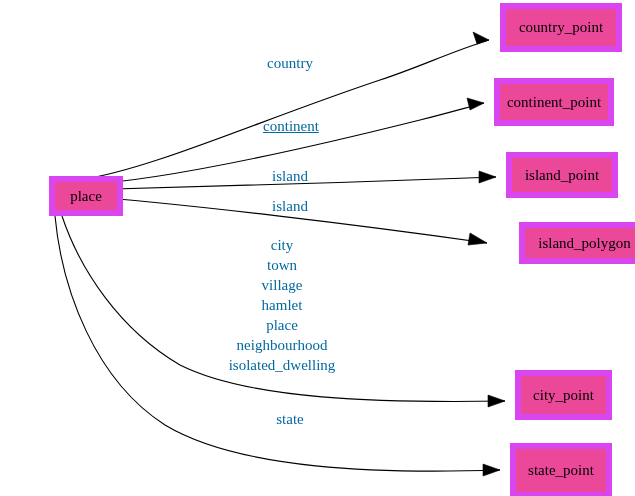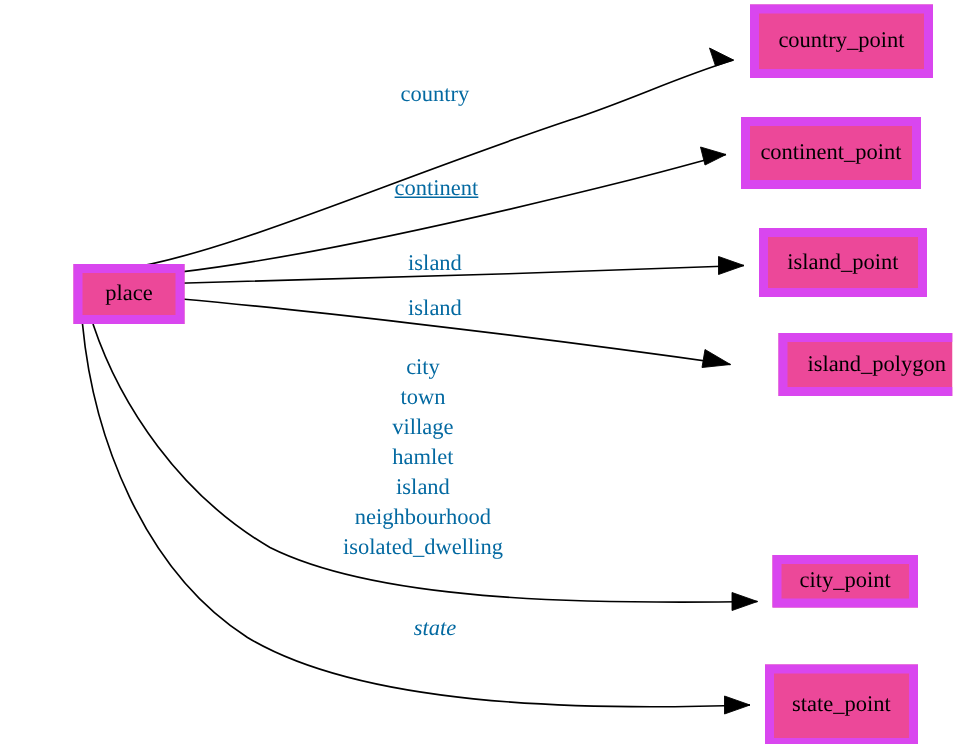--- a/index.html
+++ b/index.html
@@ -103,35 +103,35 @@
       </div>
       <div class="node-box" style="left: 494px; top: 78px; width: 120px; height: 48px;">
         <span>continent_point</span>
       </div>
       <div class="node-box" style="left: 506px; top: 152px; width: 112px; height: 46px;">
         <span>island_point</span>
       </div>
       <div class="node-box" style="left: 519px; top: 222px; width: 131px; height: 42px;">
         <span>island_polygon</span>
       </div>
-      <div class="node-box" style="left: 515px; top: 370px; width: 97px; height: 35px;">
+      <div class="node-box" style="left: 515px; top: 370px; width: 97px; height: 50px;">
         <span>city_point</span>
       </div>
       <div class="node-box" style="left: 510px; top: 443px; width: 102px; height: 55px;">
         <span>state_point</span>
       </div>
     </div>
   <div id="labels-layer">
       <div class="edge-label" style="left: 257px; top: 53px; width: 66px;">country</div>
       <div class="edge-label" style="left: 252px; top: 116px; width: 78px; text-decoration: underline;">continent</div>
       <div class="edge-label" style="left: 263px; top: 166px; width: 54px;">island</div>
       <div class="edge-label" style="left: 263px; top: 196px; width: 54px;">island</div>
       <div class="edge-label" style="left: 213px; top: 235px; width: 138px;">city
 town
 village
 hamlet
-island
+place
 neighbourhood
 isolated_dwelling</div>
-      <div class="edge-label" style="left: 266px; top: 409px; width: 48px; font-style: italic;">state</div>
+      <div class="edge-label" style="left: 266px; top: 409px; width: 48px;">state</div>
     </div>
 
 </div>
 
 </body></html>

